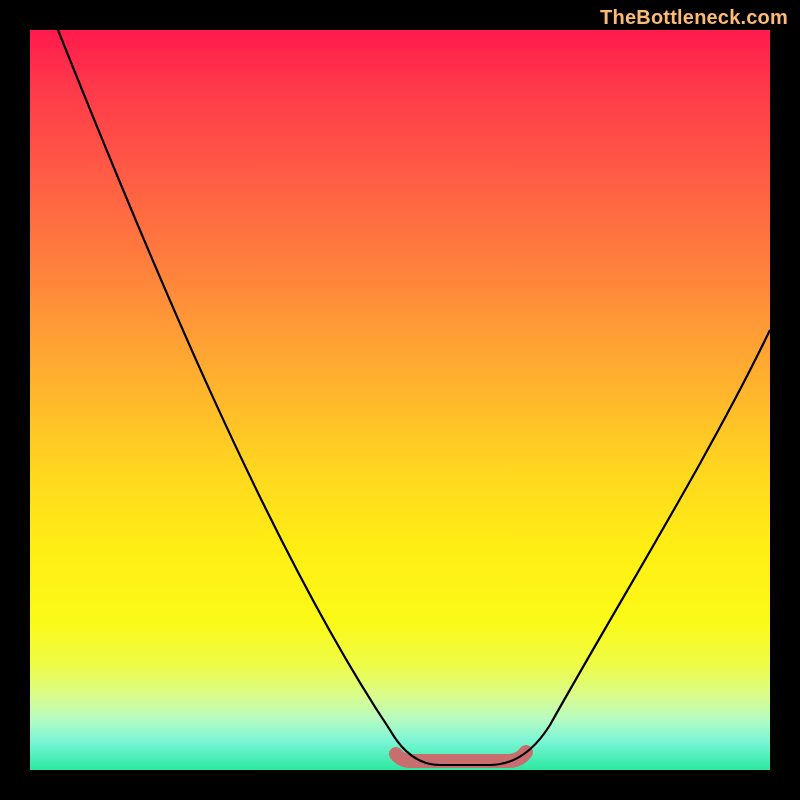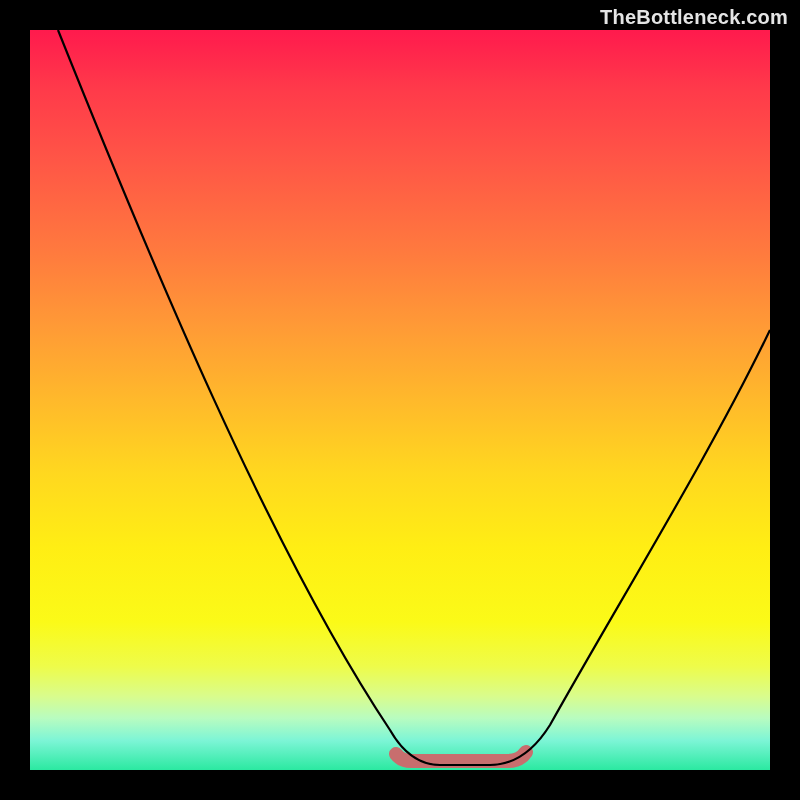--- a/index.html
+++ b/index.html
@@ -61,21 +61,21 @@
   .salmon-band {
     stroke: #c86e6e;
     stroke-width: 14;
     fill: none;
     stroke-linecap: round;
   }
   .branding {
     position: absolute;
     top: 6px;
     right: 12px;
-    color: #e5e5e5;
+    color: #fdba74;
     font-size: 20px;
     font-weight: 600;
     letter-spacing: 0.2px;
     user-select: none;
   }
 </style>
 </head>
 <body>
 
 <div class="frame">

